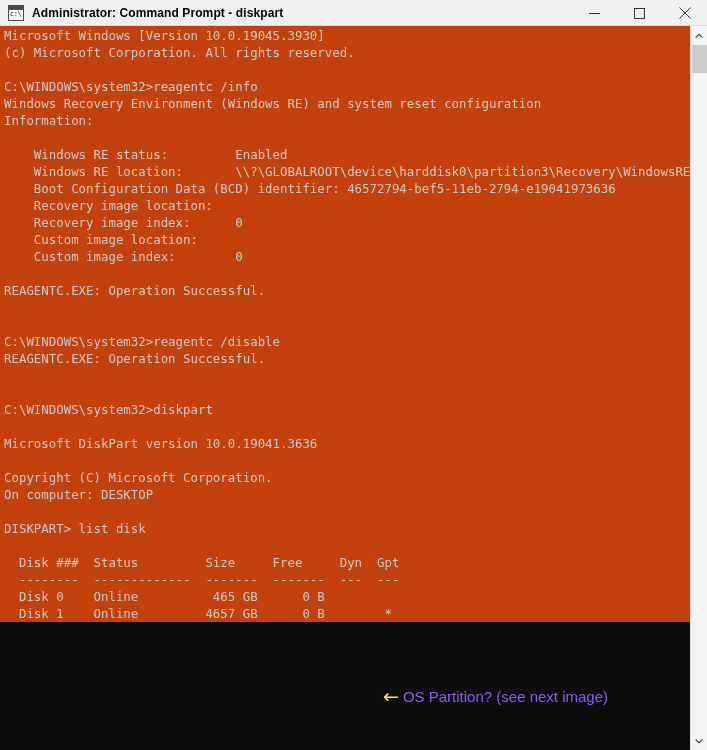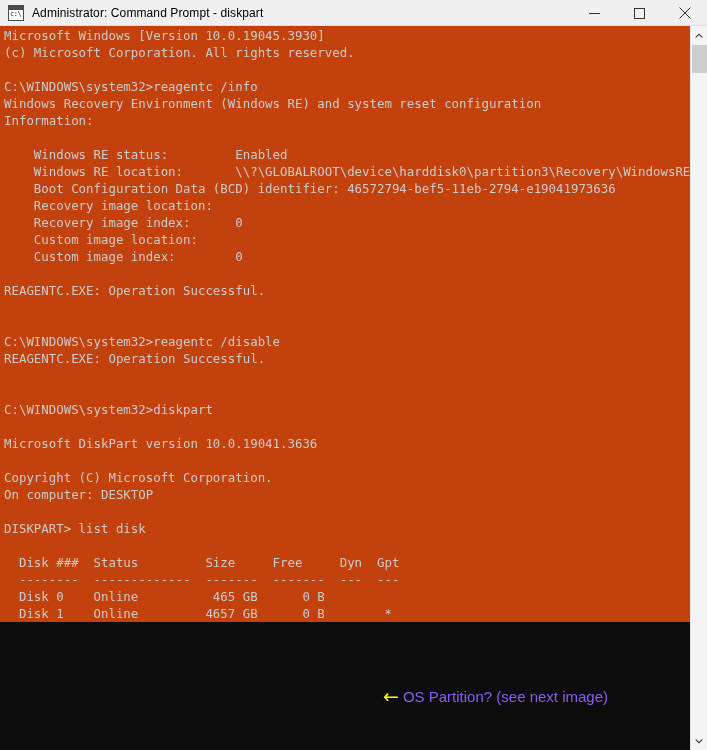--- a/index.html
+++ b/index.html
@@ -56,20 +56,21 @@
     font-size: 7px;
     line-height: 9px;
     color: #1a1a1a;
     letter-spacing: -0.5px;
   }
   #title-text {
     font-size: 12px;
     color: #000000;
     white-space: nowrap;
     letter-spacing: 0.1px;
+    font-weight: bold;
   }
   #window-controls {
     position: absolute;
     right: 0; top: 0;
     height: 26px;
     display: flex;
   }
   .ctrl-btn {
     width: 45px;
     height: 26px;

